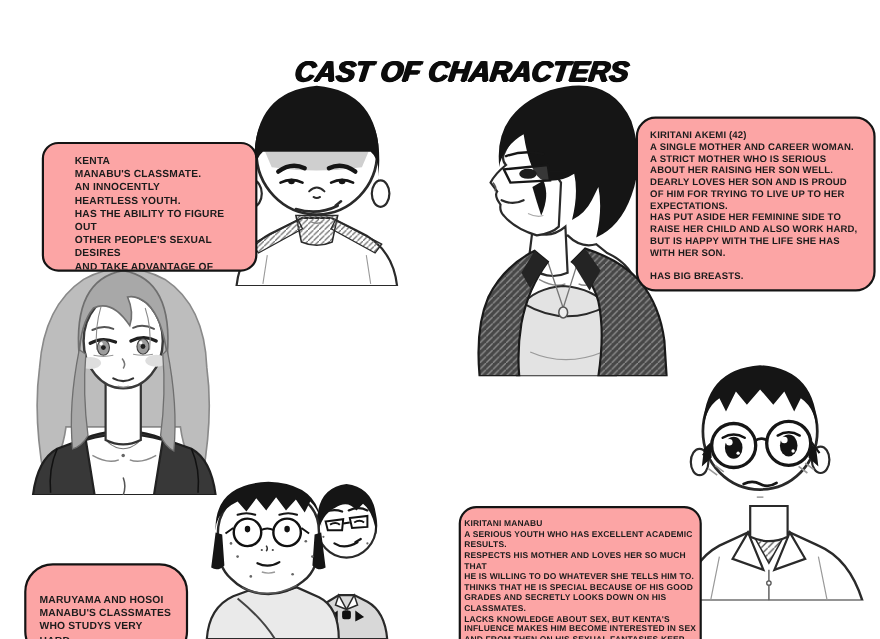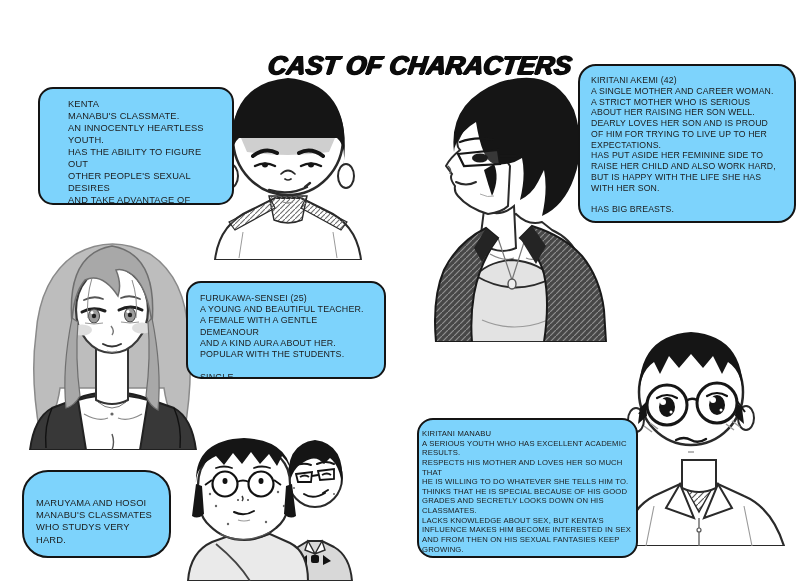--- a/index.html
+++ b/index.html
@@ -9,22 +9,22 @@
   .wm{position:absolute;top:3px;right:7px;z-index:6;color:#8fa89a;font-size:13.5px;
       letter-spacing:.3px;white-space:nowrap;}
   .wm .scheme{font-size:10.5px;margin-left:7px;color:#94ab9d;}
   .wm .domain{font-weight:bold;font-size:15px;color:#5d8872;letter-spacing:.2px;}
   
   .title{position:absolute;left:268px;top:50px;width:264px;z-index:5;text-align:center;
          font-style:italic;font-weight:bold;font-size:26px;color:#0c0c0c;
          transform:skewX(-7deg);letter-spacing:0px;white-space:nowrap;
          text-shadow:1.3px 0 #0c0c0c,-.6px 0 #0c0c0c,0 .6px #0c0c0c;}
   
-  .box{position:absolute;box-sizing:border-box;background:#7dd3fc;border:2.5px solid #141414;
-       border-radius:15px;z-index:3;overflow:hidden;color:#1c1c1c;font-weight:normal;}
+  .box{position:absolute;box-sizing:border-box;background:#fca5a5;border:2.5px solid #141414;
+       border-radius:15px;z-index:3;overflow:hidden;color:#1c1c1c;font-weight:bold;margin-top:42px;}
   .box p{margin:0;white-space:pre-line;letter-spacing:.15px;}
   #box-kenta{left:38px;top:87px;width:196px;height:118px;font-size:9.3px;line-height:1.29;padding:10px 28px;}
   #box-akemi{left:578px;top:64px;width:218px;height:159px;font-size:8.7px;line-height:1.24;padding:9px 11px;border-radius:18px;}
   #box-furukawa{left:186px;top:281px;width:200px;height:98px;font-size:8.9px;line-height:1.26;padding:10px 12px;}
   #box-pair{left:22px;top:470px;width:149px;height:88px;font-size:9.4px;line-height:1.3;padding:25px 12px 10px;border-radius:26px;}
   #box-manabu{left:417px;top:418px;width:221px;height:140px;font-size:7.7px;line-height:1.25;padding:9px 3px;border-radius:16px;}
   
   .fig{position:absolute;z-index:1;}
   #fig-kenta{left:205px;top:74px;}
   #fig-akemi{left:424px;top:66px;}
@@ -72,29 +72,20 @@
 ABOUT HER RAISING HER SON WELL.
 DEARLY LOVES HER SON AND IS PROUD
 OF HIM FOR TRYING TO LIVE UP TO HER
 EXPECTATIONS.
 HAS PUT ASIDE HER FEMININE SIDE TO
 RAISE HER CHILD AND ALSO WORK HARD,
 BUT IS HAPPY WITH THE LIFE SHE HAS
 WITH HER SON.
 
 HAS BIG BREASTS.</p>
-  </div>
-  <div class="box" id="box-furukawa">
-    <p>FURUKAWA-SENSEI (25)
-A YOUNG AND BEAUTIFUL TEACHER.
-A FEMALE WITH A GENTLE DEMEANOUR
-AND A KIND AURA ABOUT HER.
-POPULAR WITH THE STUDENTS.
-
-SINGLE.</p>
   </div>
   <div class="box" id="box-pair">
     <p>MARUYAMA AND HOSOI
 MANABU'S CLASSMATES
 WHO STUDYS VERY HARD.</p>
   </div>
   <div class="box" id="box-manabu">
     <p>KIRITANI MANABU
 A SERIOUS YOUTH WHO HAS EXCELLENT ACADEMIC
 RESULTS.

